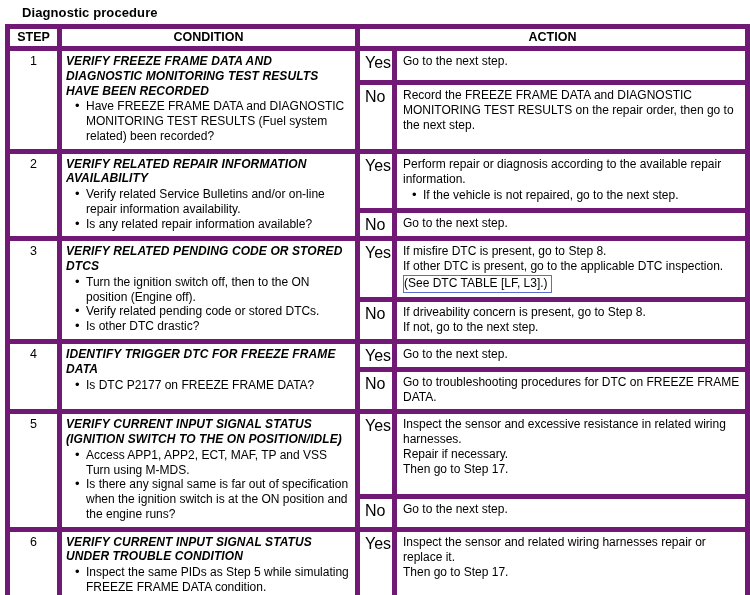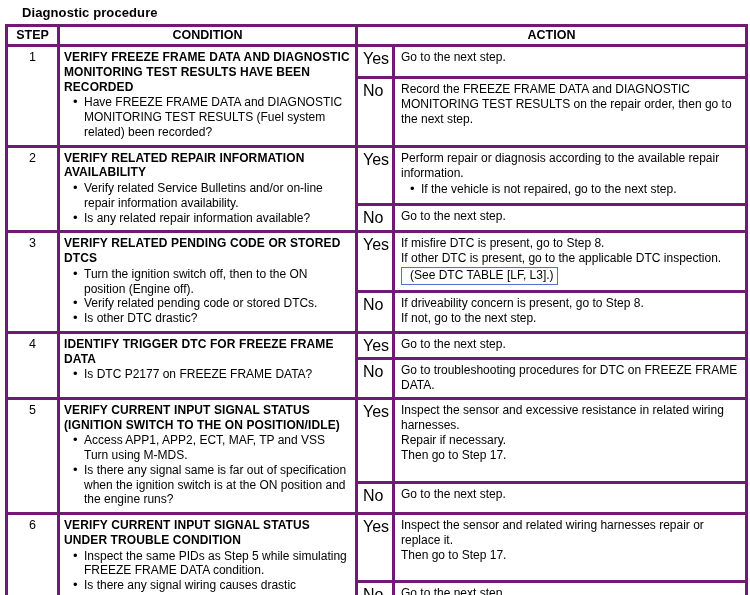--- a/index.html
+++ b/index.html
@@ -23,37 +23,37 @@
     border-collapse: collapse;
     width: 740px;
     table-layout: fixed;
     border: 2px solid #000;
   }
   col.c-step { width: 52px; }
   col.c-insp { width: 298px; }
   col.c-yn   { width: 37px; }
   col.c-act  { width: 353px; }
   th, td {
-    border: 3px solid #701a75;
+    border: 5px solid #701a75;
     vertical-align: top;
   }
   th {
     font-size: 12.5px;
     font-weight: bold;
     text-align: center;
     padding: 1px 2px 2px 2px;
     border-bottom-width: 2px;
   }
   td.step {
     text-align: center;
     font-size: 12.5px;
     padding: 3px 2px;
   }
   td.insp { padding: 3px 5px 5px 4px; font-size: 12px; }
-  .insp-title { font-weight: bold; line-height: 1.23; letter-spacing: 0.1px; }
+  .insp-title { font-weight: bold; line-height: 1.23; letter-spacing: 0.1px; font-style: italic; }
   ul.bullets { list-style: none; margin: 1px 0 0 0; padding: 0 0 0 9px; }
   ul.bullets li {
     position: relative;
     padding-left: 11px;
     line-height: 1.23;
   }
   ul.bullets li::before {
     content: "\2022";
     position: absolute;
     left: 0;
@@ -65,21 +65,21 @@
     padding: 3px 2px 2px 5px;
   }
   td.action {
     font-size: 12px;
     padding: 3px 4px 4px 6px;
   }
   .line { line-height: 1.25; }
   .link-box {
     display: inline-block;
     border: 1px solid #5b6ed0;
-    padding: 0 3px 1px 8px;
+    padding: 0 3px 1px 0;
     margin-top: 1px;
   }
 </style>
 </head>
 <body>
 
 <div class="doc-title">Diagnostic procedure</div>
 
 <table class="diag">
   <colgroup>

